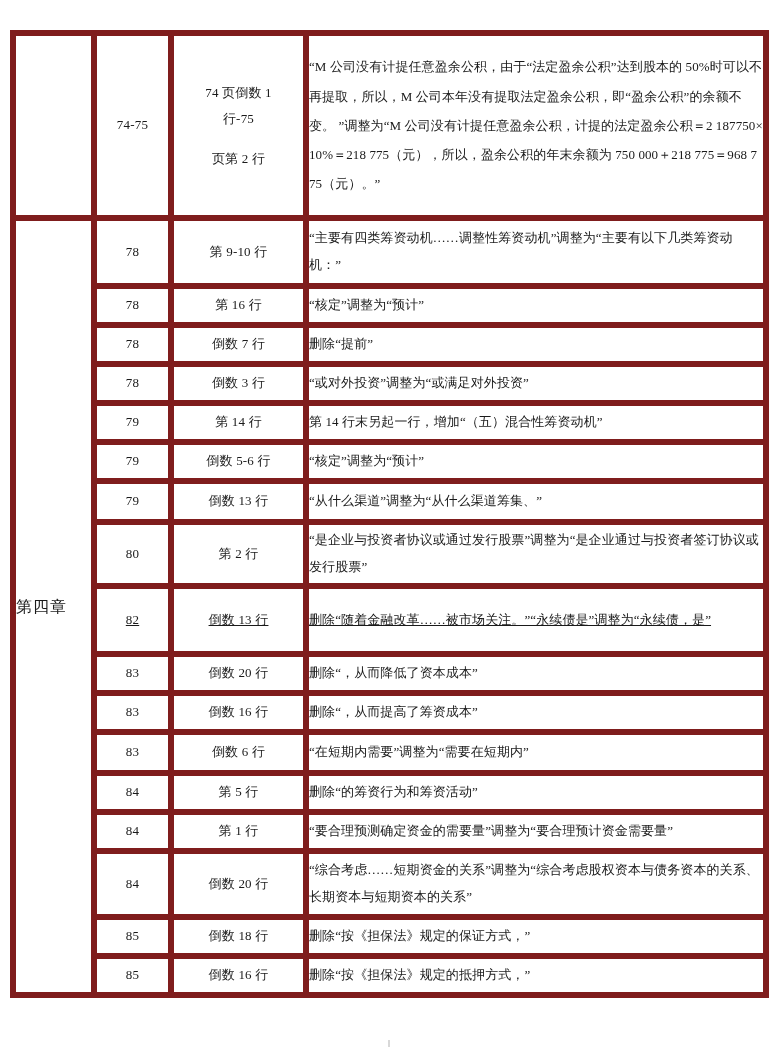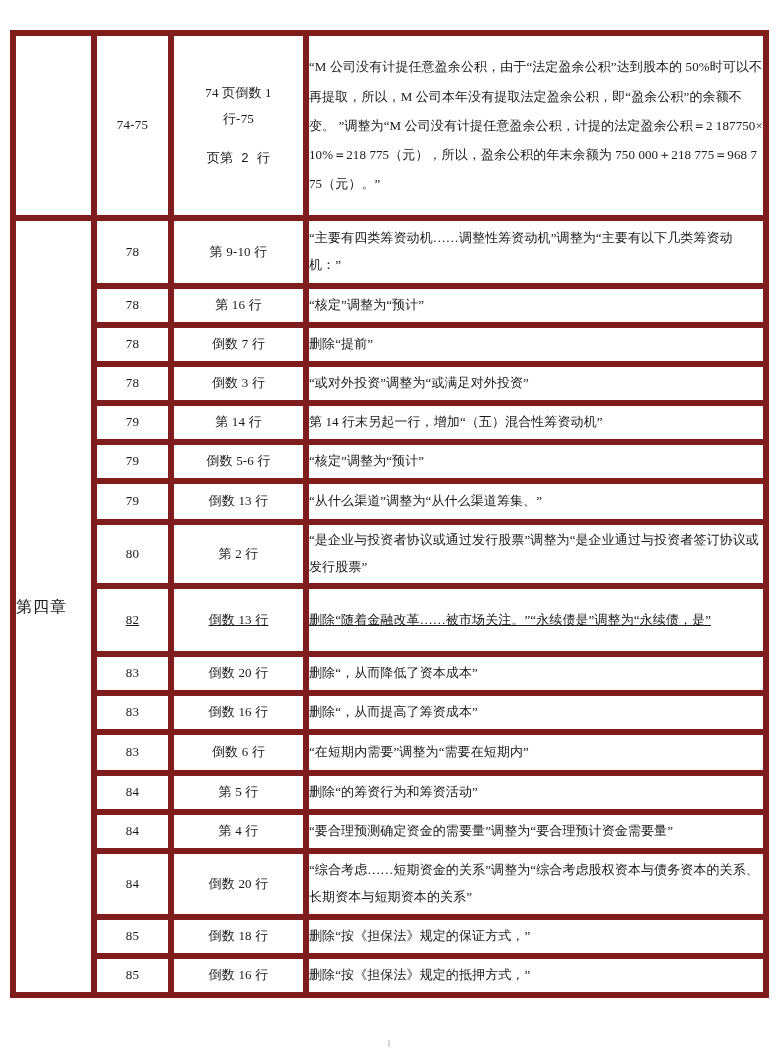--- a/index.html
+++ b/index.html
@@ -101,21 +101,21 @@
       <col class="c-line">
       <col class="c-content">
     </colgroup>
     <tbody>
 
       <tr style="height:185px;">
         <td class="cell-chapter"></td>
         <td class="cell-center">74-75</td>
         <td class="cell-center two-line">
           <div>74 页倒数 1 行-75</div>
-          <div style="margin-top:14px;font-family:Liberation Mono, monospace;">页第 2 行</div>
+          <div style="margin-top:14px;">页第 2 行</div>
         </td>
         <td class="cell-content" style="line-height:2.25;">“M 公司没有计提任意盈余公积，由于“法定盈余公积”达到股本的 50%时可以不再提取，所以，M 公司本年没有提取法定盈余公积，即“盈余公积”的余额不变。 ”调整为“M 公司没有计提任意盈余公积，计提的法定盈余公积＝2 187750×10%＝218 775（元），所以，盈余公积的年末余额为 750 000＋218 775＝968 775（元）。”</td>
       </tr>
 
       <tr style="height:68px;">
         <td class="cell-chapter" rowspan="17">第四章</td>
         <td class="cell-center">78</td>
         <td class="cell-center">第 9-10 行</td>
         <td class="cell-content">“主要有四类筹资动机……调整性筹资动机”调整为“主要有以下几类筹资动机：”</td>
       </tr>
@@ -187,21 +187,21 @@
       </tr>
 
       <tr style="height:39px;">
         <td class="cell-center">84</td>
         <td class="cell-center">第 5 行</td>
         <td class="cell-content tight">删除“的筹资行为和筹资活动”</td>
       </tr>
 
       <tr style="height:39px;">
         <td class="cell-center">84</td>
-        <td class="cell-center">第 4 行</td>
+        <td class="cell-center">第 1 行</td>
         <td class="cell-content tight">“要合理预测确定资金的需要量”调整为“要合理预计资金需要量”</td>
       </tr>
 
       <tr style="height:66px;">
         <td class="cell-center">84</td>
         <td class="cell-center">倒数 20 行</td>
         <td class="cell-content">“综合考虑……短期资金的关系”调整为“综合考虑股权资本与债务资本的关系、长期资本与短期资本的关系”</td>
       </tr>
 
       <tr style="height:39px;">

